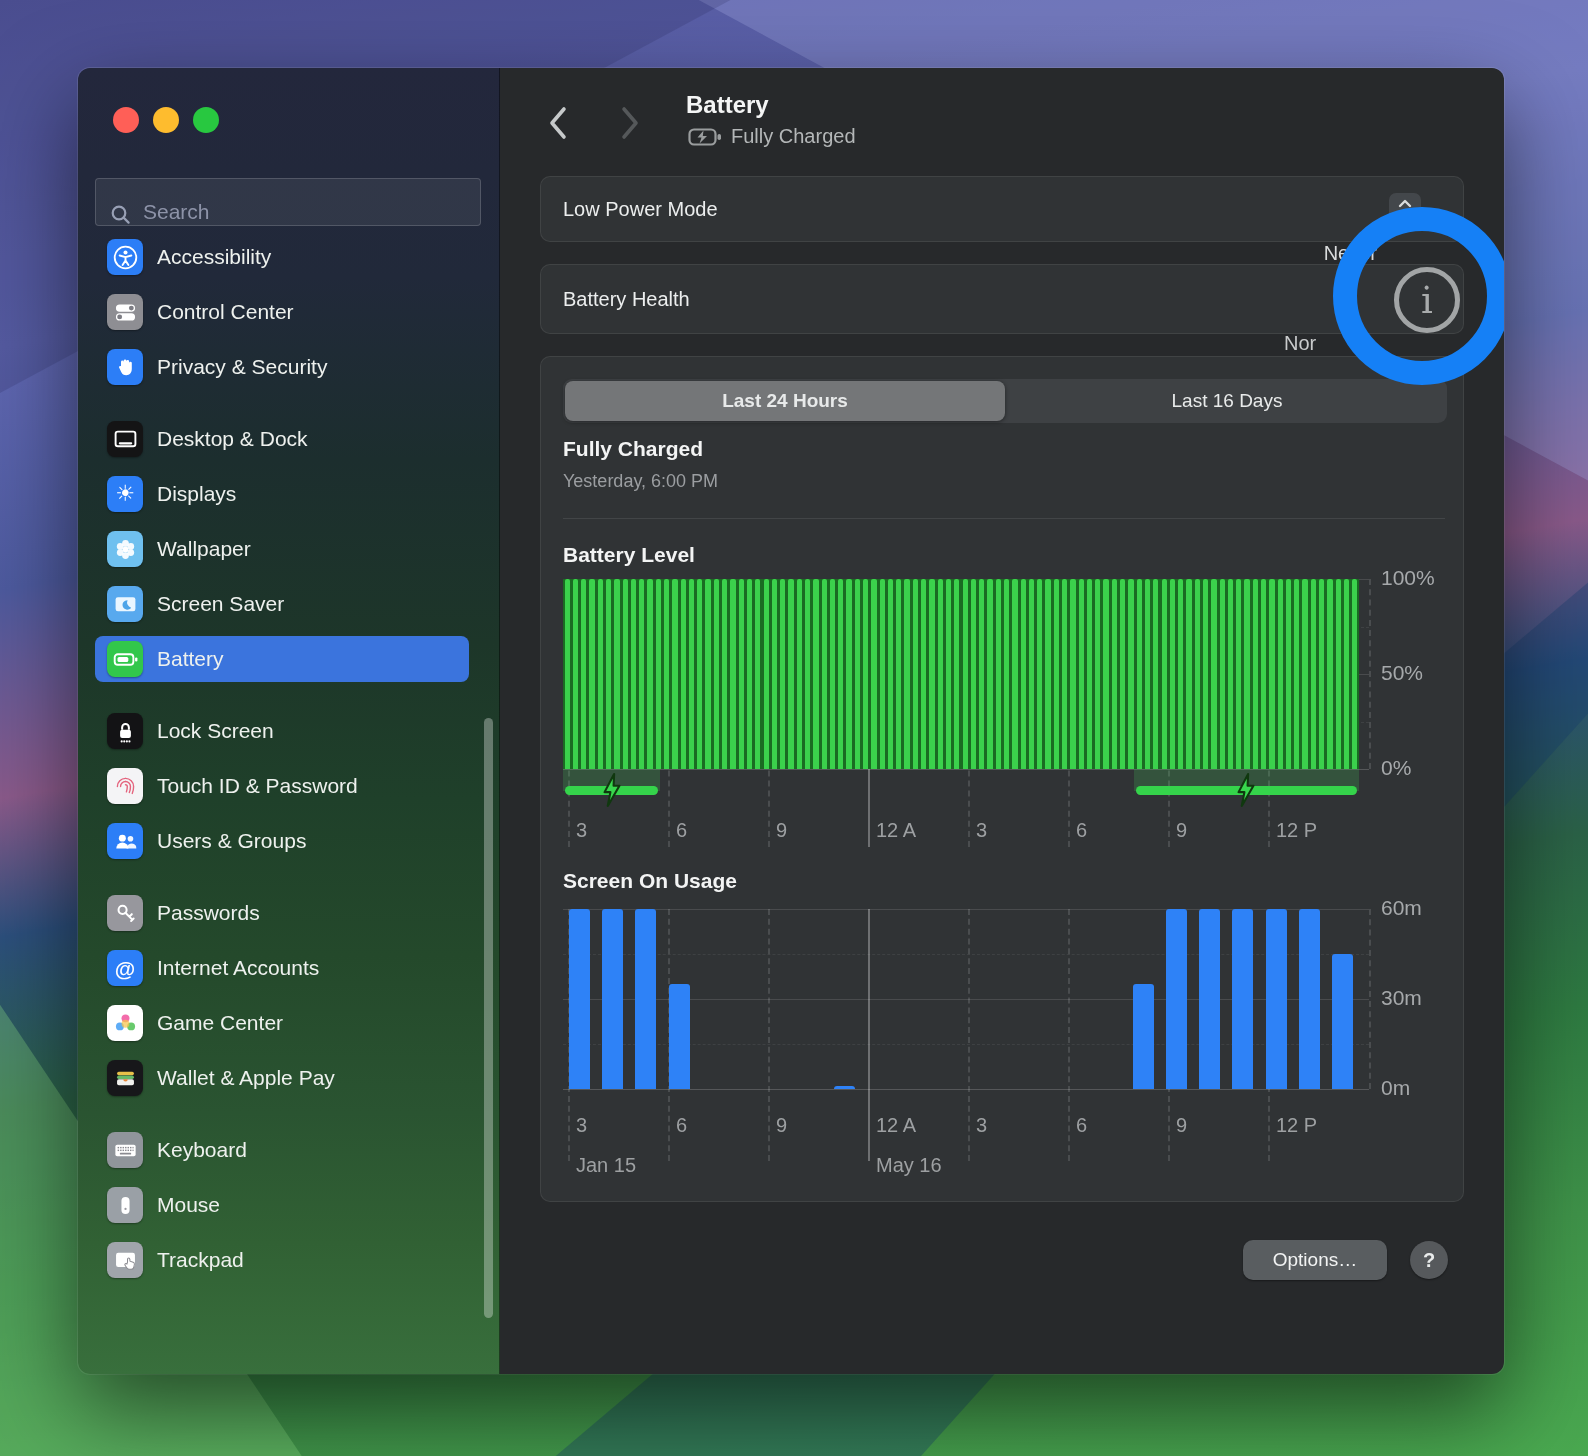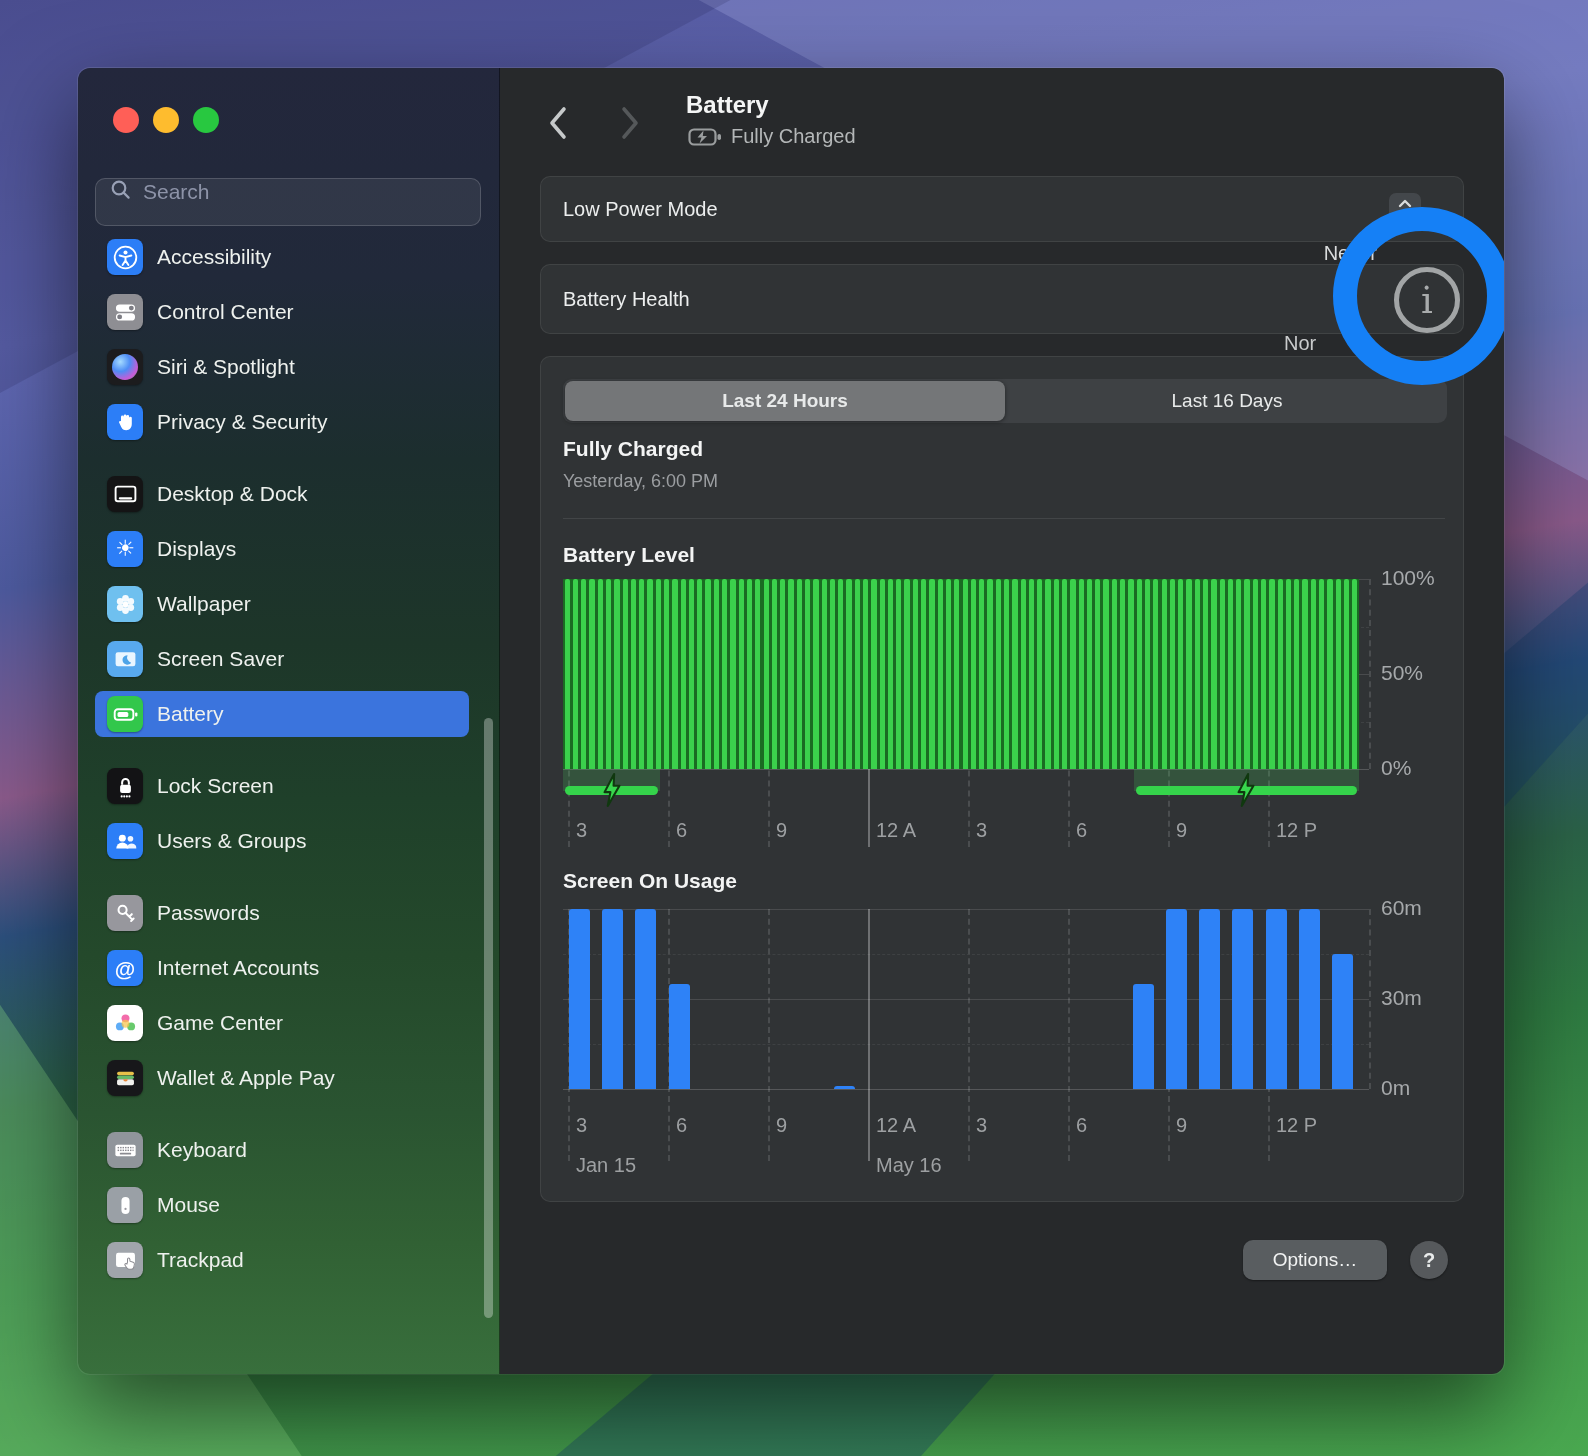--- a/index.html
+++ b/index.html
@@ -14,23 +14,23 @@
   .f4{clip-path:polygon(100% 40%,100% 49%,58% 100%,35% 100%);background:rgba(20,60,110,.35);}
   
   .window{position:absolute;left:78px;top:68px;width:1426px;height:1306px;border-radius:12px;
     overflow:hidden;box-shadow:0 35px 90px rgba(0,0,0,.55),0 0 0 1px rgba(255,255,255,.12);display:flex;}
   
   .sidebar{position:relative;width:422px;height:100%;flex:none;
     background:linear-gradient(180deg,#23273c 0%,#21293a 16%,#1c2e2e 30%,#1d3629 44%,#1f402a 56%,#24492b 68%,#2a5431 80%,#316134 90%,#386f3c 100%);
     border-right:1px solid rgba(0,0,0,.45);box-sizing:border-box;}
   .traffic{position:absolute;left:35px;top:39px;display:flex;gap:14px;}
   .tl{width:26px;height:26px;border-radius:50%;}
-  .search{position:absolute;left:17px;top:110px;width:386px;height:48px;border-radius:10px;
+  .search{position:absolute;left:17px;top:110px;width:386px;height:48px;border-radius:4px;
     background:rgba(255,255,255,.07);border:1.5px solid rgba(255,255,255,.16);
-    display:flex;align-items:flex-start;gap:10px;padding:0 14px;box-sizing:border-box;}
+    display:flex;align-items:flex-end;gap:10px;padding:0 14px;box-sizing:border-box;}
   .search input{background:transparent;border:none;outline:none;color:#dfe3ec;font-size:21px;width:300px;
     font-family:"Liberation Sans","DejaVu Sans",sans-serif;}
   .search input::placeholder{color:#8d93a8;}
   #nav{position:absolute;left:17px;top:166px;width:374px;}
   .navgroup{margin-bottom:26px;}
   .navitem{height:46px;margin-bottom:9px;display:flex;align-items:center;gap:14px;
     padding-left:12px;border-radius:8px;cursor:default;}
   .navitem.selected{background:#3b74dd;}
   .navlabel{color:#eef1ee;font-size:21px;white-space:nowrap;}
   .appicon{width:36px;height:36px;border-radius:8px;flex:none;display:flex;align-items:center;
@@ -132,26 +132,20 @@
               <svg viewBox="0 0 24 24">
                 <rect x="3.5" y="4.8" width="17" height="6.6" rx="3.3" fill="#fff"></rect>
                 <circle cx="17.2" cy="8.1" r="2.2" fill="#7d7d84"></circle>
                 <rect x="3.5" y="12.6" width="17" height="6.6" rx="3.3" fill="#fff"></rect>
                 <circle cx="6.8" cy="15.9" r="2.2" fill="#7d7d84"></circle>
               </svg>
             </span>
             <span class="navlabel">Control Center</span>
           </div>
           <div class="navitem">
-            <span class="appicon" style="background: rgb(28, 28, 30);">
-              <span class="orb"></span>
-            </span>
-            <span class="navlabel">Siri &amp; Spotlight</span>
-          </div>
-          <div class="navitem">
             <span class="appicon" style="background: rgb(44, 126, 247);">
               <svg viewBox="0 0 24 24">
                 <path d="M8 13 V7 a1.2 1.2 0 0 1 2.4 0 V6 a1.2 1.2 0 0 1 2.4 0 v.5 a1.2 1.2 0 0 1 2.4 0 V8 a1.2 1.2 0 0 1 2.4 0 v5.2 c0 3.6-2 5.6-4.9 5.6-2.3 0-3.6-1-4.5-2.9 L6.4 12.2 c-.4-.8.1-1.5.8-1.6.6-.1 1.1.2 1.5.9z" fill="#fff"></path>
               </svg>
             </span>
             <span class="navlabel">Privacy &amp; Security</span>
           </div>
         </div>
         <div class="navgroup">
           <div class="navitem">
@@ -211,20 +205,32 @@
                 <rect x="7.2" y="10.5" width="9.6" height="7.2" rx="1.8" fill="#fff"></rect>
                 <g fill="#fff">
                   <circle cx="8.6" cy="20.8" r=".95"></circle>
                   <circle cx="10.9" cy="20.8" r=".95"></circle>
                   <circle cx="13.2" cy="20.8" r=".95"></circle>
                   <circle cx="15.5" cy="20.8" r=".95"></circle>
                 </g>
               </svg>
             </span>
             <span class="navlabel">Lock Screen</span>
+          </div>
+          <div class="navitem">
+            <span class="appicon" style="background: rgb(244, 244, 246);">
+              <svg viewBox="0 0 24 24" fill="none" stroke="#e4647e" stroke-width="1.25" stroke-linecap="round">
+                <path d="M12 4.8 a7.2 7.2 0 0 1 7.2 7.2 c0 2.6-.5 4.6-1.2 6.2"></path>
+                <path d="M4.8 12 a7.2 7.2 0 0 1 7.2-7.2"></path>
+                <path d="M12 7.6 a4.4 4.4 0 0 1 4.4 4.4 c0 2.2-.4 4-1 5.4"></path>
+                <path d="M7.6 12 a4.4 4.4 0 0 1 4.4-4.4"></path>
+                <path d="M12 10.4 a1.6 1.6 0 0 1 1.6 1.6 c0 1.8-.3 3.4-.8 4.8"></path>
+              </svg>
+            </span>
+            <span class="navlabel">Touch ID &amp; Password</span>
           </div>
           <div class="navitem">
             <span class="appicon" style="background: rgb(44, 126, 247);">
               <svg viewBox="0 0 24 24" fill="#fff">
                 <circle cx="9.2" cy="9" r="3.1"></circle>
                 <path d="M3.8 18.2 a5.4 5.4 0 0 1 10.8 0 z"></path>
                 <circle cx="16.4" cy="9.6" r="2.5" opacity=".92"></circle>
                 <path d="M12.9 18.2 a4.6 4.6 0 0 1 8.2-2.6 q.5.9.5 2.6 z" opacity=".92"></path>
               </svg>
             </span>

